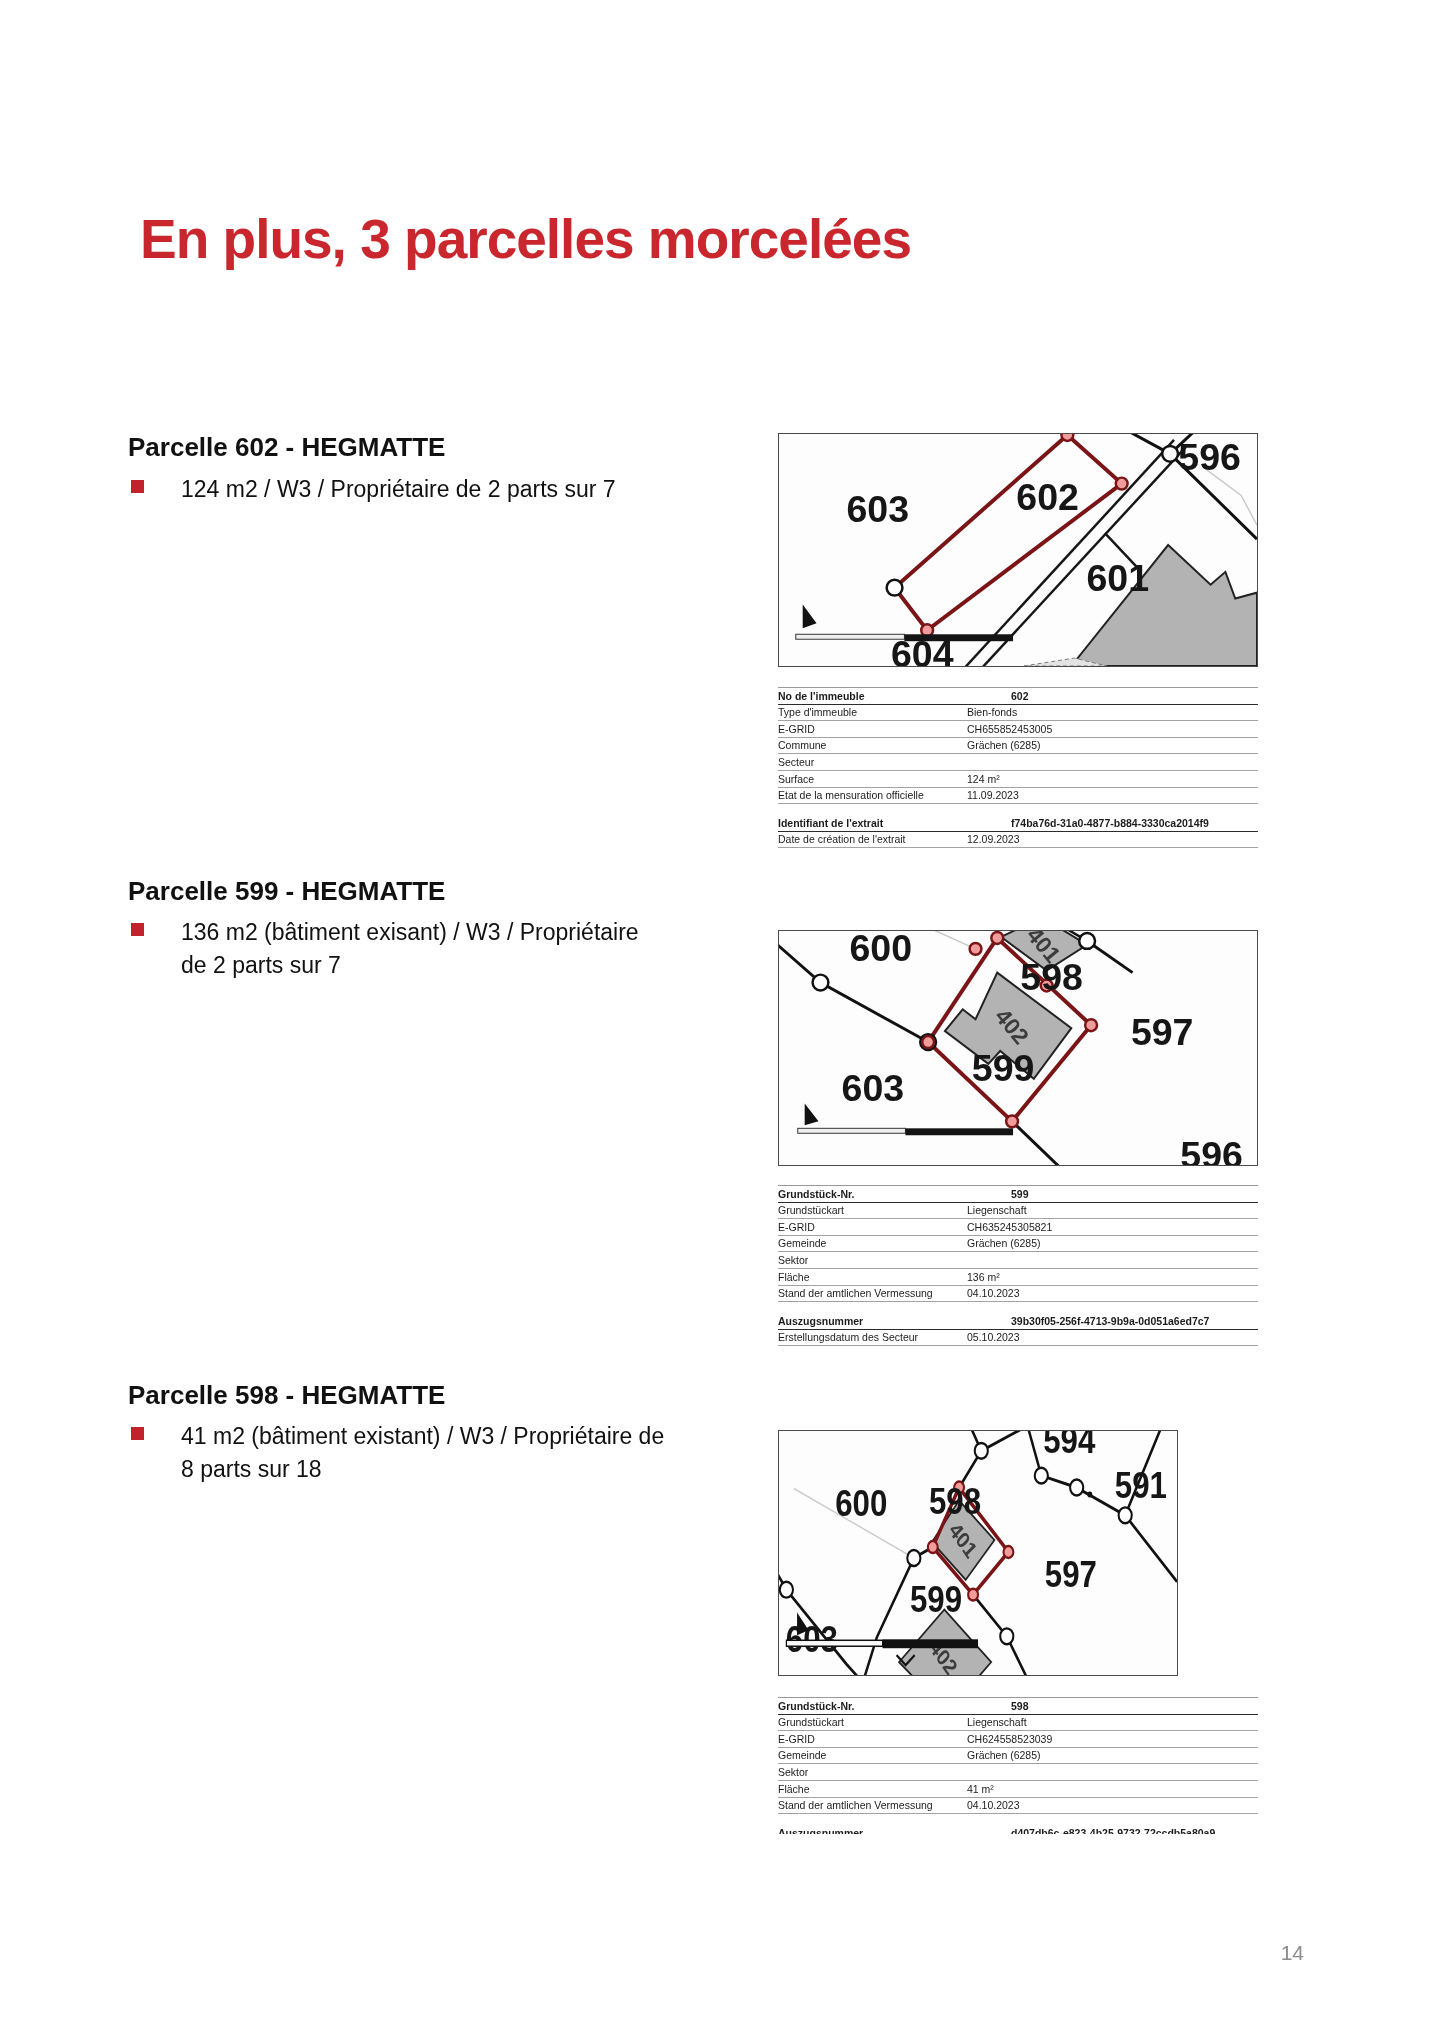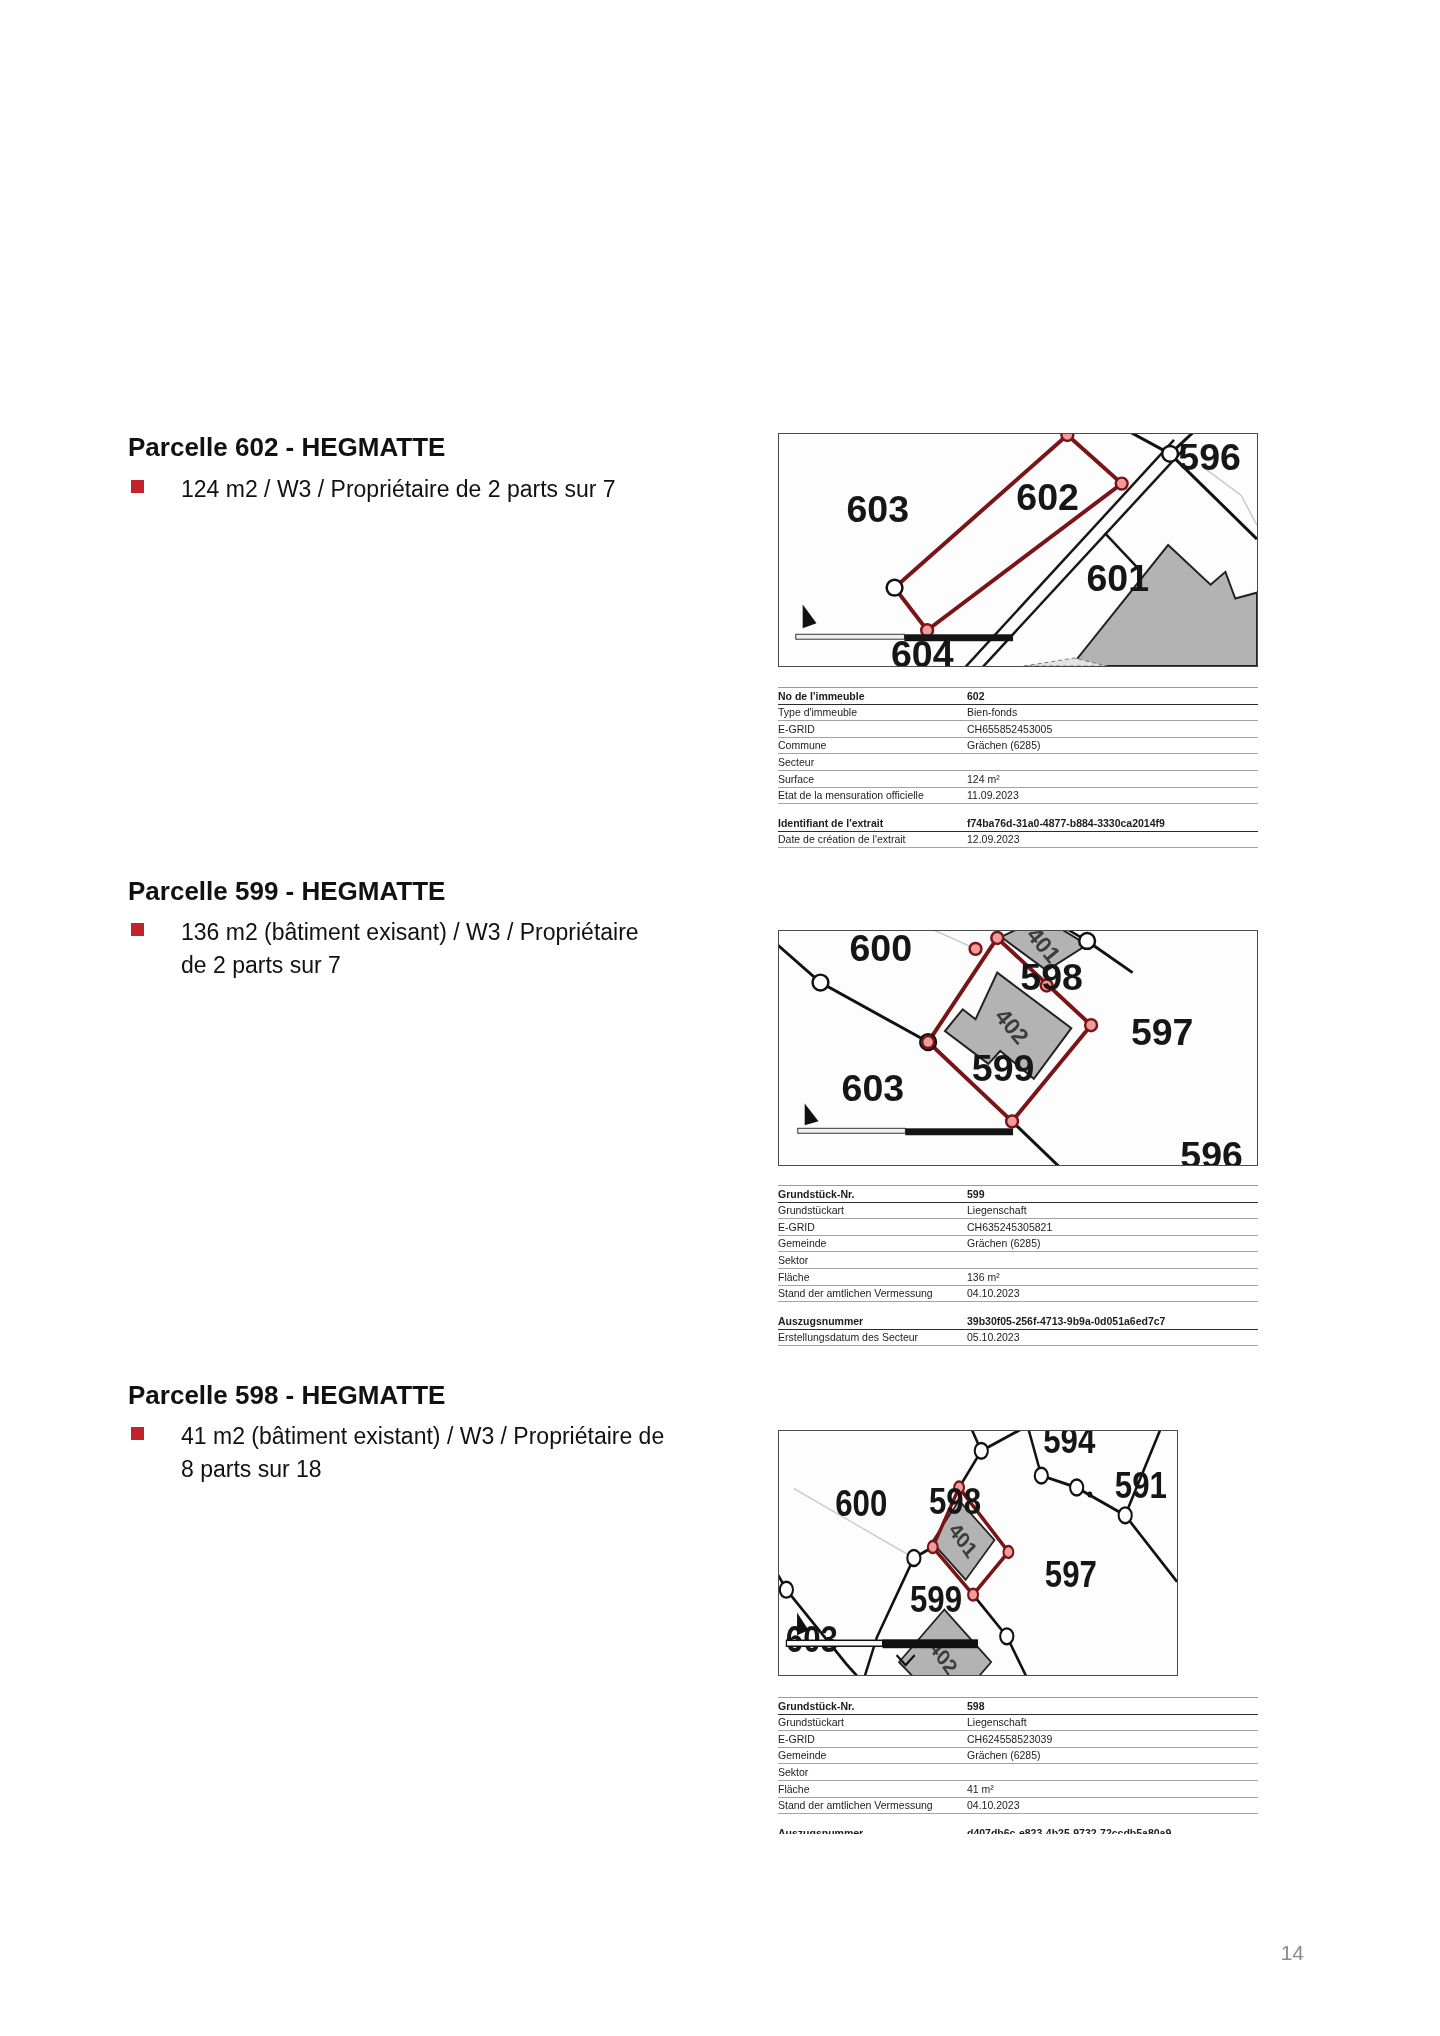--- a/index.html
+++ b/index.html
@@ -13,30 +13,31 @@
   .bullet-text{margin-left:37px;font-size:23px;line-height:33px;color:#111;}
   .map{background:#fdfdfd;border:1.5px solid #4a4a4a;box-sizing:border-box;}
   .map svg{display:block;width:100%;height:100%;}
   .ml{font-family:"Liberation Sans","DejaVu Sans",sans-serif;font-weight:bold;font-size:38px;fill:#161616;}
   .bl{font-family:"Liberation Sans","DejaVu Sans",sans-serif;font-weight:bold;font-size:23px;fill:#3c3c3c;}
   .ptable{width:480px;border-top:1px solid #9a9a9a;font-size:10.5px;color:#1c1c1c;}
   .trow{display:flex;height:16.6px;box-sizing:border-box;border-bottom:1px solid #a3a3a3;
         align-items:flex-end;padding-bottom:2px;}
   .trow .tlabel{flex:0 0 189px;white-space:nowrap;overflow:hidden;}
   .trow .tvalue{flex:1;white-space:nowrap;overflow:hidden;}
-  .trow.b{font-weight:bold;border-bottom:1px solid #2b2b2b;}
+  .trow.b{font-weight:bold;border-bottom:1px solid #2b2b2b;gap:44px;}
   .trow.gap{margin-top:11px;}
   .clipwrap{overflow:hidden;}
   .pagenum{font-size:21px;color:#8c8c8c;}
 </style>
 </head>
 <body>
 
 <div class="page">
 
+  <div class="abs page-title" style="left:140px;top:207px;">En plus, 3 parcelles morcelées</div>
 
   <div class="abs sec-heading" style="left:128px;top:432px;">Parcelle 602 - HEGMATTE</div>
   <div class="abs bullet-row" style="left:131px;top:473px;width:620px;">
     <span class="bullet-sq"></span>
     <span class="bullet-text">124 m2 / W3 / Propriétaire de 2 parts sur 7</span>
   </div>
 
   <div class="abs map" style="left:778px;top:433px;width:480px;height:234px;">
     <svg viewBox="0 0 484 234" preserveAspectRatio="none">
 

